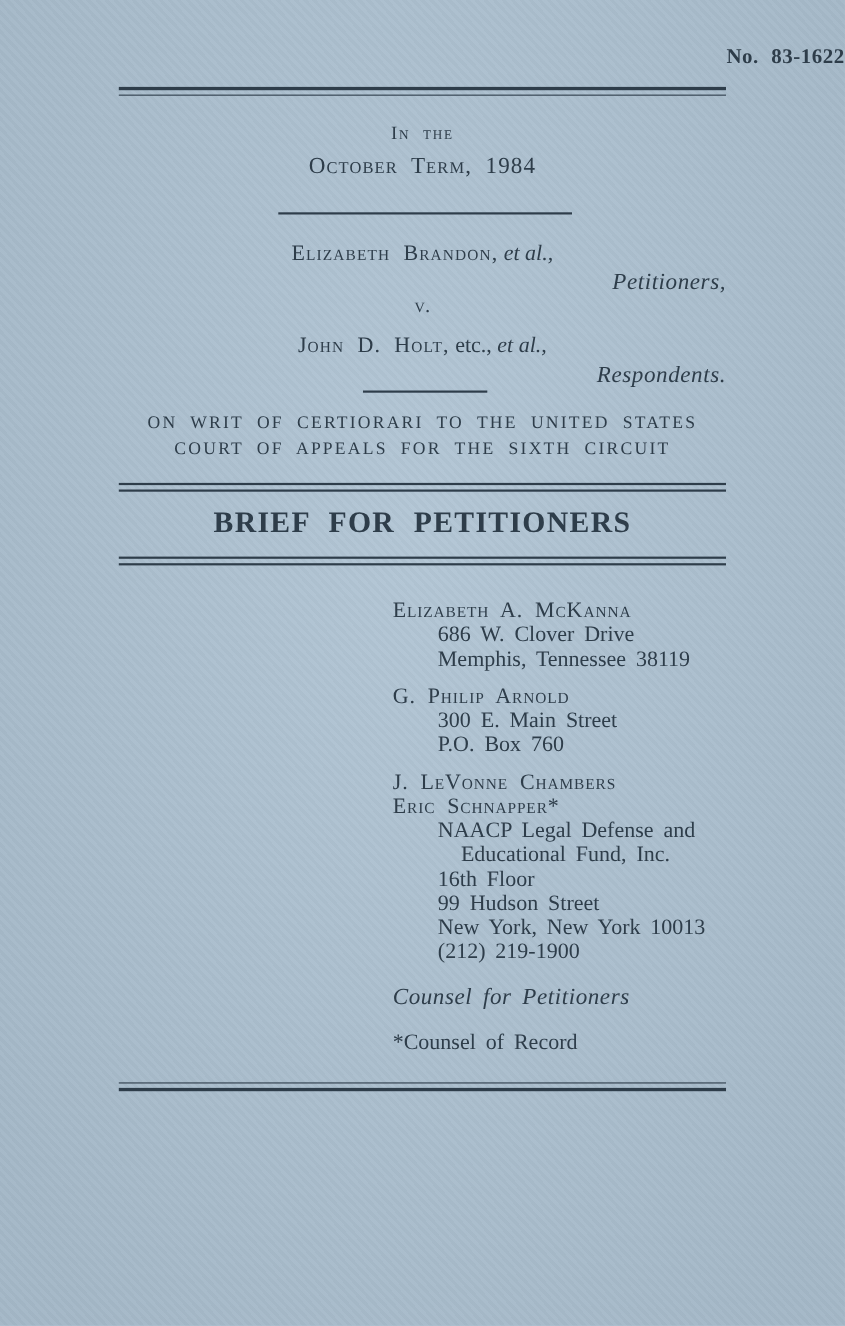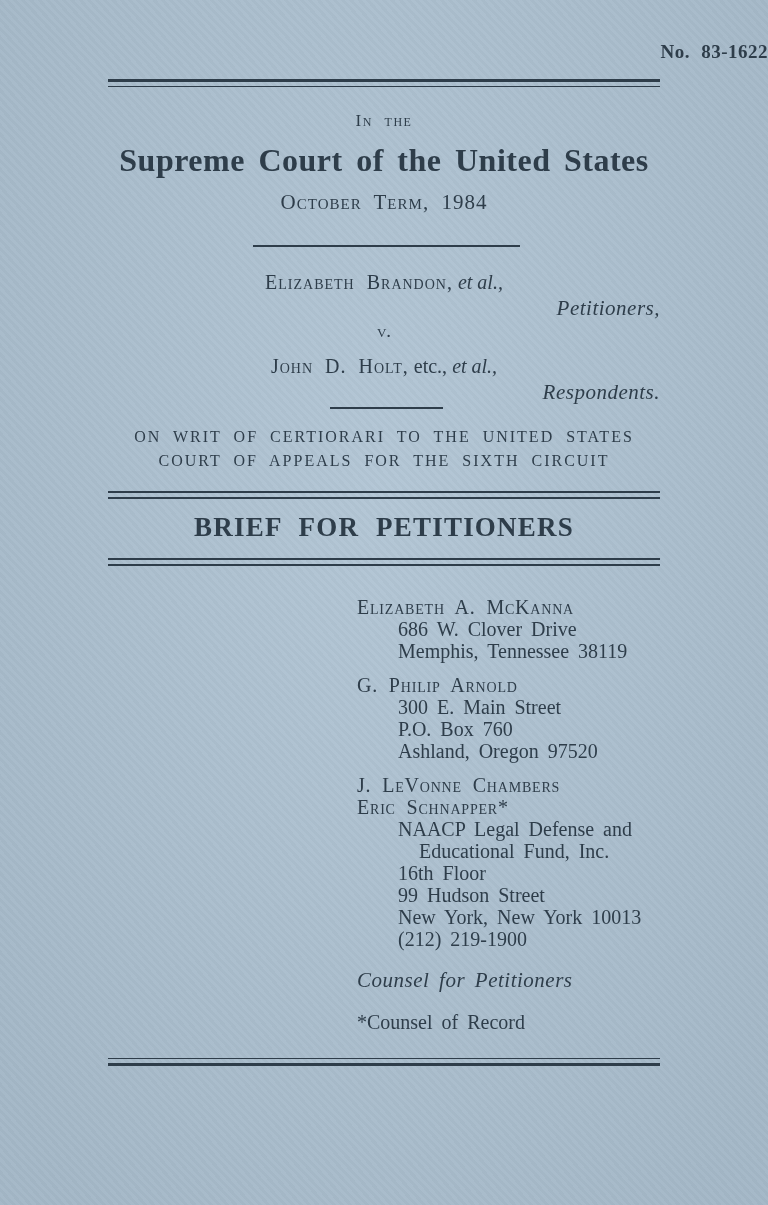--- a/index.html
+++ b/index.html
@@ -62,21 +62,20 @@
 </head>
 <body>
 
 <div class="page">
 
   <div class="docket center">No. 83-1622</div>
 
   <div class="rule rule-top"></div>
 
   <div class="in-the center sc">In the</div>
-  <div class="court-name center">Supreme Court of the United States</div>
   <div class="term center sc">October Term, 1984</div>
 
   <div class="rule-short1"></div>
 
   <div class="party center"><span class="sc">Elizabeth Brandon,</span> <span class="it">et al.,</span></div>
   <div class="role">Petitioners,</div>
 
   <div class="versus center sc">v.</div>
 
   <div class="party party2 center"><span class="sc">John D. Holt,</span> <span>etc.,</span> <span class="it">et al.,</span></div>
@@ -98,21 +97,20 @@
     <div class="c-entry">
       <div class="c-name">Elizabeth A. McKanna</div>
       <div class="c-addr">686 W. Clover Drive</div>
       <div class="c-addr">Memphis, Tennessee 38119</div>
     </div>
 
     <div class="c-entry">
       <div class="c-name">G. Philip Arnold</div>
       <div class="c-addr">300 E. Main Street</div>
       <div class="c-addr">P.O. Box 760</div>
-      <div class="c-addr">Ashland, Oregon 97520</div>
     </div>
 
 
     <div class="c-entry">
       <div class="c-name">J. LeVonne Chambers</div>
       <div class="c-name">Eric Schnapper*</div>
       <div class="c-addr">NAACP Legal Defense and</div>
       <div class="c-addr2">Educational Fund, Inc.</div>
       <div class="c-addr">16th Floor</div>
       <div class="c-addr">99 Hudson Street</div>

